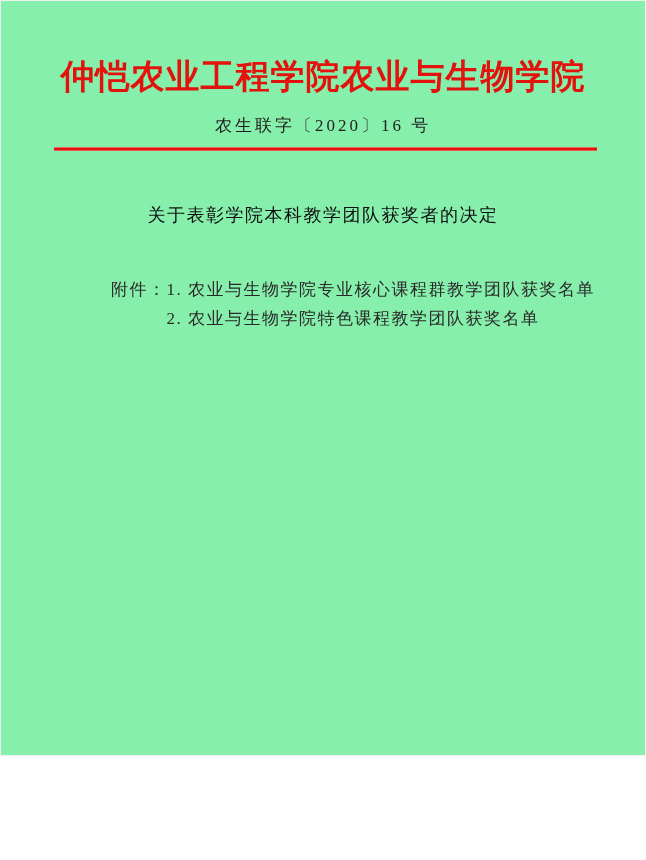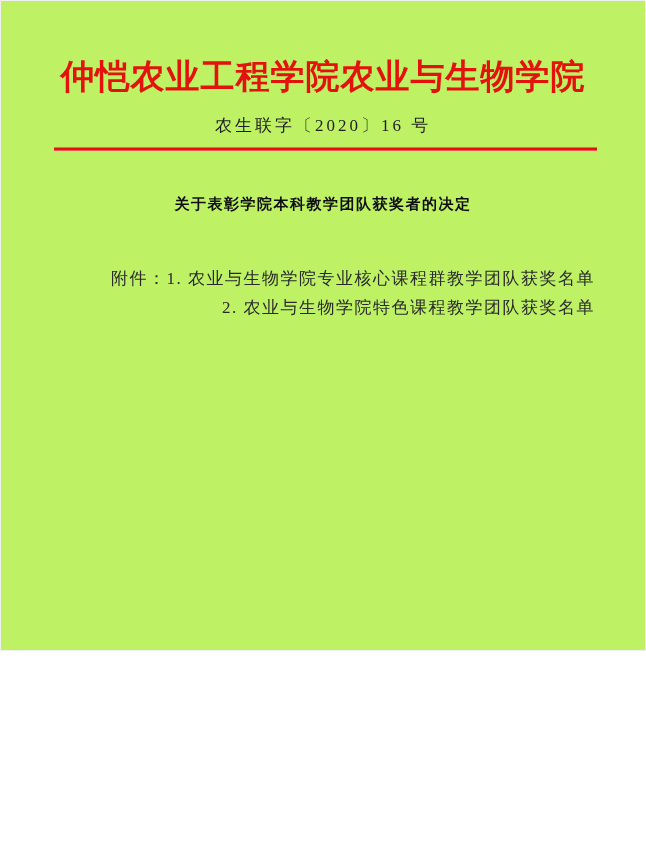--- a/index.html
+++ b/index.html
@@ -1,21 +1,21 @@
 <!DOCTYPE html>
 <html><head>
 <meta charset="utf-8">
 <style>
   html, body { margin: 0; padding: 0; background: #ffffff; }
   .page {
     position: relative;
     width: 646px;
-    height: 651px;
+    height: 756px;
     margin: 0;
-    background: #bef264;
+    background: #86efac;
     box-sizing: border-box;
     border: 1px solid #f0f0f0;
     overflow: hidden;
     font-family: "Liberation Serif", "DejaVu Serif", serif;
     color: #262626;
   }
   .org-name {
     margin: 54px 20px 0 20px;
     text-align: center;
     font-size: 34px;
@@ -33,25 +33,25 @@
     line-height: 24px;
     letter-spacing: 3px;
     color: #1f1f1f;
   }
   .red-rule {
     height: 4px;
     margin: 9px 48px 0 53px;
     background: linear-gradient(to bottom, #f5a3a3 0%, #e3120c 30%, #e3120c 75%, #f5a3a3 100%);
   }
   .doc-title {
-    margin-top: 37px;
+    margin-top: 48px;
     text-align: center;
-    font-size: 15px;
+    font-size: 18px;
     line-height: 32px;
-    font-weight: bold;
+    font-weight: normal;
     color: #0f0f0f;
     letter-spacing: 1.5px;
     font-family: "Liberation Sans", "DejaVu Sans", sans-serif;
   }
   .content {
     margin: 38px 52px 0 76px;
     font-size: 17.5px;
     line-height: 32.5px;
   }
   .salutation {
@@ -66,21 +66,20 @@
     color: #2a2a2a;
   }
   .attachments {
     display: flex;
     align-items: flex-start;
     margin: 44px 40px 0 110px;
     font-size: 17px;
     line-height: 29px;
     letter-spacing: 1.5px;
     color: #2a2a2a;
-    text-align: right;
   }
   .att-label { white-space: nowrap; }
   .att-items { }
   .footer-rule {
     position: absolute;
     left: 53px;
     right: 48px;
     top: 779px;
     height: 4px;
     background: linear-gradient(to bottom, #f5a3a3 0%, #e3120c 30%, #e3120c 75%, #f5a3a3 100%);

